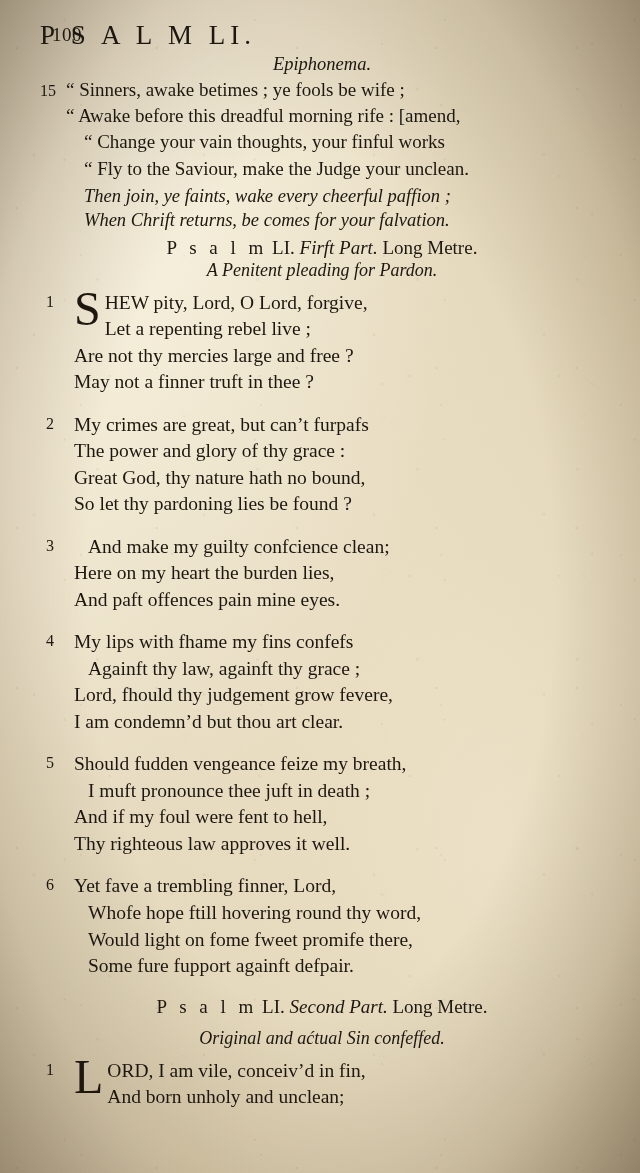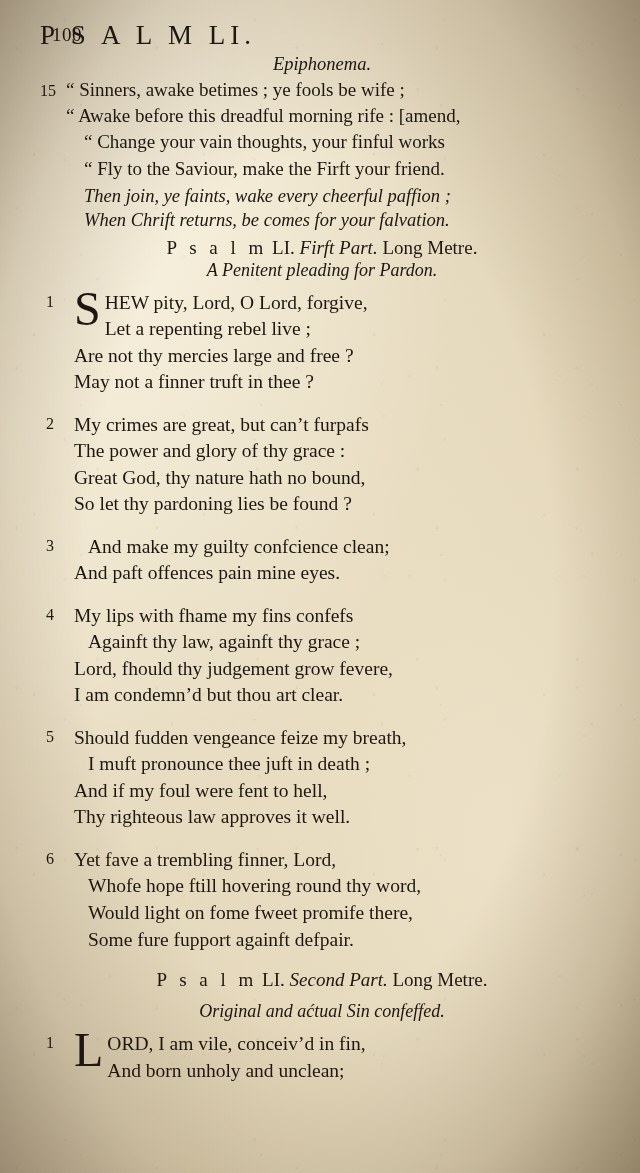--- a/index.html
+++ b/index.html
@@ -169,21 +169,21 @@
       <div class="folio">100</div>
       <div class="runhead">P S A L M  LI.</div>
     </div>
 
     <div class="epiphonema">Epiphonema.</div>
 
     <div class="quoted">
       <div class="ln"><span class="vnum">15</span><span>“ Sinners, awake betimes ; ye fools be wife ;</span></div>
       <div class="ln"><span class="vnum"></span><span>“ Awake before this dreadful morning rife : [amend,</span></div>
       <div class="ln"><span class="vnum"></span><span style="padding-left:18px">“ Change your vain thoughts, your finful works</span></div>
-      <div class="ln"><span class="vnum"></span><span style="padding-left:18px">“ Fly to the Saviour, make the Firft your friend.</span></div>
+      <div class="ln"><span class="vnum"></span><span style="padding-left:18px">“ Fly to the Saviour, make the Judge your unclean.</span></div>
     </div>
 
     <div class="couplet-italic">
       <div>Then join, ye faints, wake every cheerful paffion ;</div>
       <div>When Chrift returns, be comes for your falvation.</div>
     </div>
 
     <div class="psalm-head">
       <span class="sc">P s a l m</span>
       <span>LI.</span>
@@ -205,20 +205,21 @@
       <span class="vnum">2</span>
       <div class="line">My crimes are great, but can’t furpafs</div>
       <div class="line">The power and glory of thy grace :</div>
       <div class="line">Great God, thy nature hath no bound,</div>
       <div class="line">So let thy pardoning lies be found ?</div>
     </div>
 
     <div class="stanza">
       <span class="vnum">3</span>
       <div class="line ind">And make my guilty confcience clean;</div>
+      <div class="line">Here on my heart the burden lies,</div>
       <div class="line">And paft offences pain mine eyes.</div>
     </div>
 
     <div class="stanza">
       <span class="vnum">4</span>
       <div class="line">My lips with fhame my fins confefs</div>
       <div class="line ind">Againft thy law, againft thy grace ;</div>
       <div class="line">Lord, fhould thy judgement grow fevere,</div>
       <div class="line">I am condemn’d but thou art clear.</div>
     </div>

